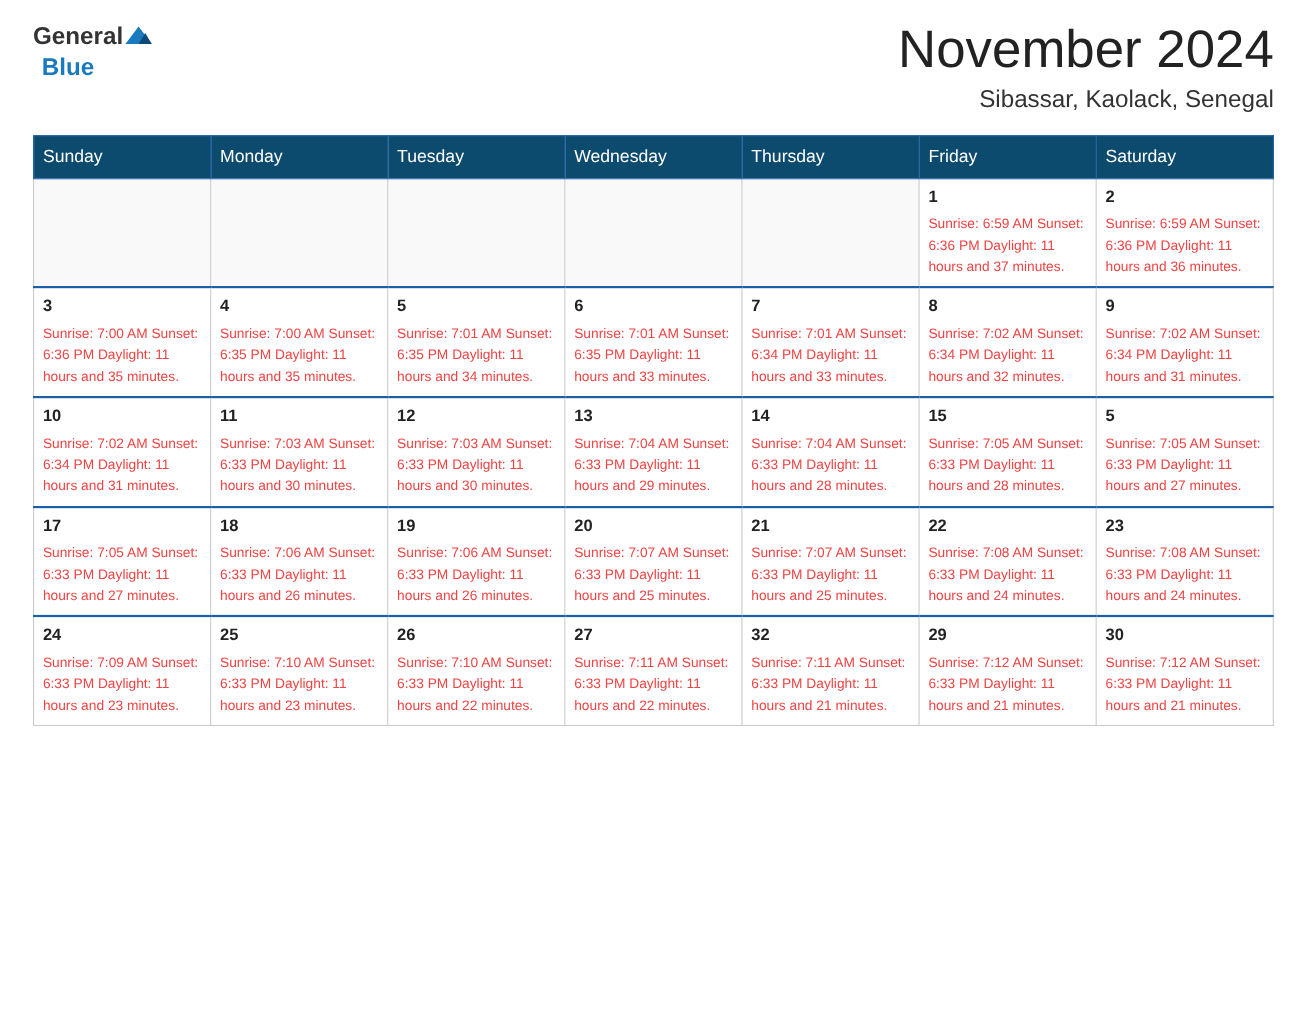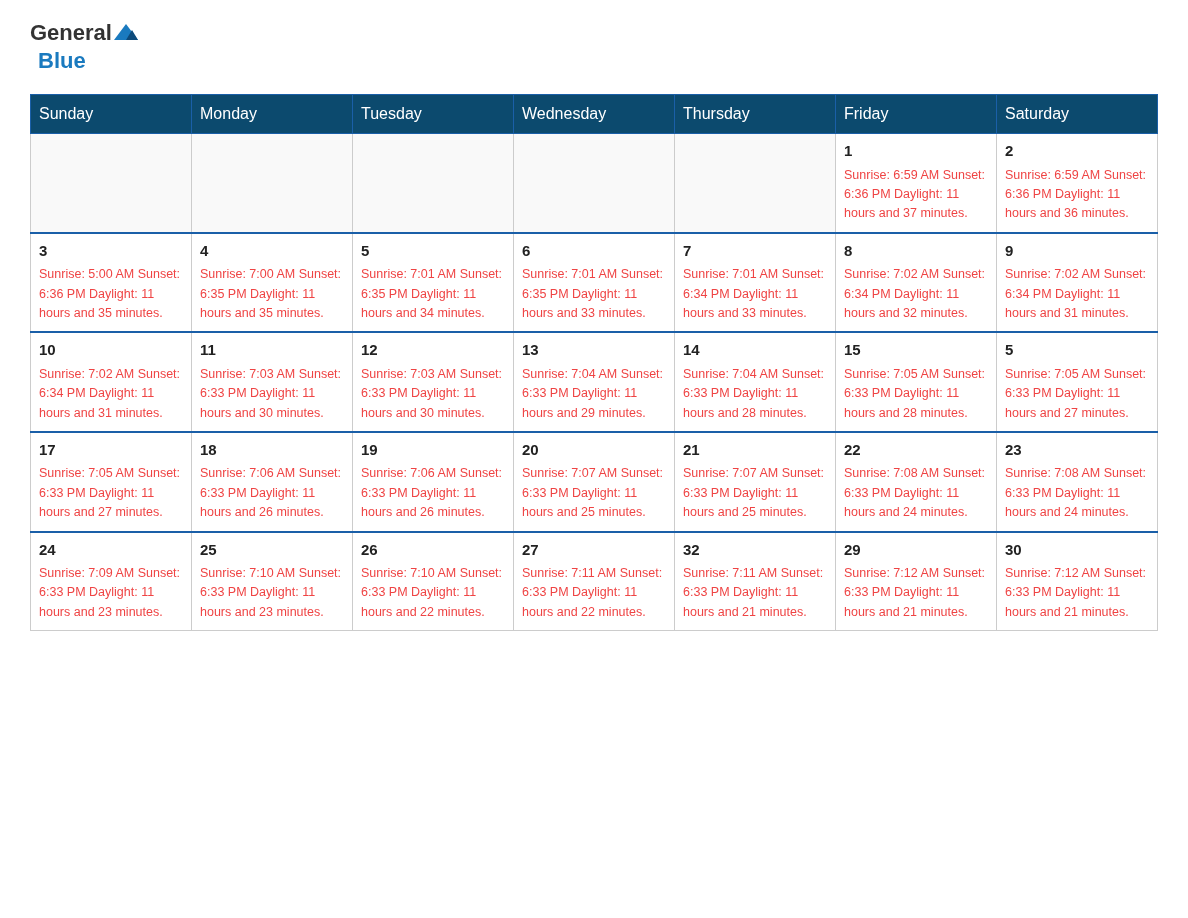--- a/index.html
+++ b/index.html
@@ -110,20 +110,24 @@
       <span class="logo-text-general">General</span>
       <svg class="logo-icon" viewBox="0 0 28 28">
         <polygon points="14,4 26,20 2,20" fill="#1a7abf"></polygon>
         <polygon points="20,10 26,20 14,20" fill="#0d4a7a"></polygon>
       </svg>
     </div>
     <div class="logo-row2">
       <span class="logo-text-blue">Blue</span>
     </div>
   </div>
+  <div class="title-section">
+    <div class="calendar-title">November 2024</div>
+    <div class="calendar-subtitle">Sibassar, Kaolack, Senegal</div>
+  </div>
 </div>
 
 <table class="calendar">
   <thead>
     <tr>
       <th>Sunday</th>
       <th>Monday</th>
       <th>Tuesday</th>
       <th>Wednesday</th>
       <th>Thursday</th>
@@ -147,21 +151,21 @@
         <td>
           <span class="day-number">2</span>
           <div class="day-info">Sunrise: 6:59 AM
 Sunset: 6:36 PM
 Daylight: 11 hours and 36 minutes.</div>
         </td>
       </tr>
       <tr class="row-divider">
         <td>
           <span class="day-number">3</span>
-          <div class="day-info">Sunrise: 5:00 AM
+          <div class="day-info">Sunrise: 7:00 AM
 Sunset: 6:36 PM
 Daylight: 11 hours and 35 minutes.</div>
         </td>
         <td>
           <span class="day-number">4</span>
           <div class="day-info">Sunrise: 7:00 AM
 Sunset: 6:35 PM
 Daylight: 11 hours and 35 minutes.</div>
         </td>
         <td>

